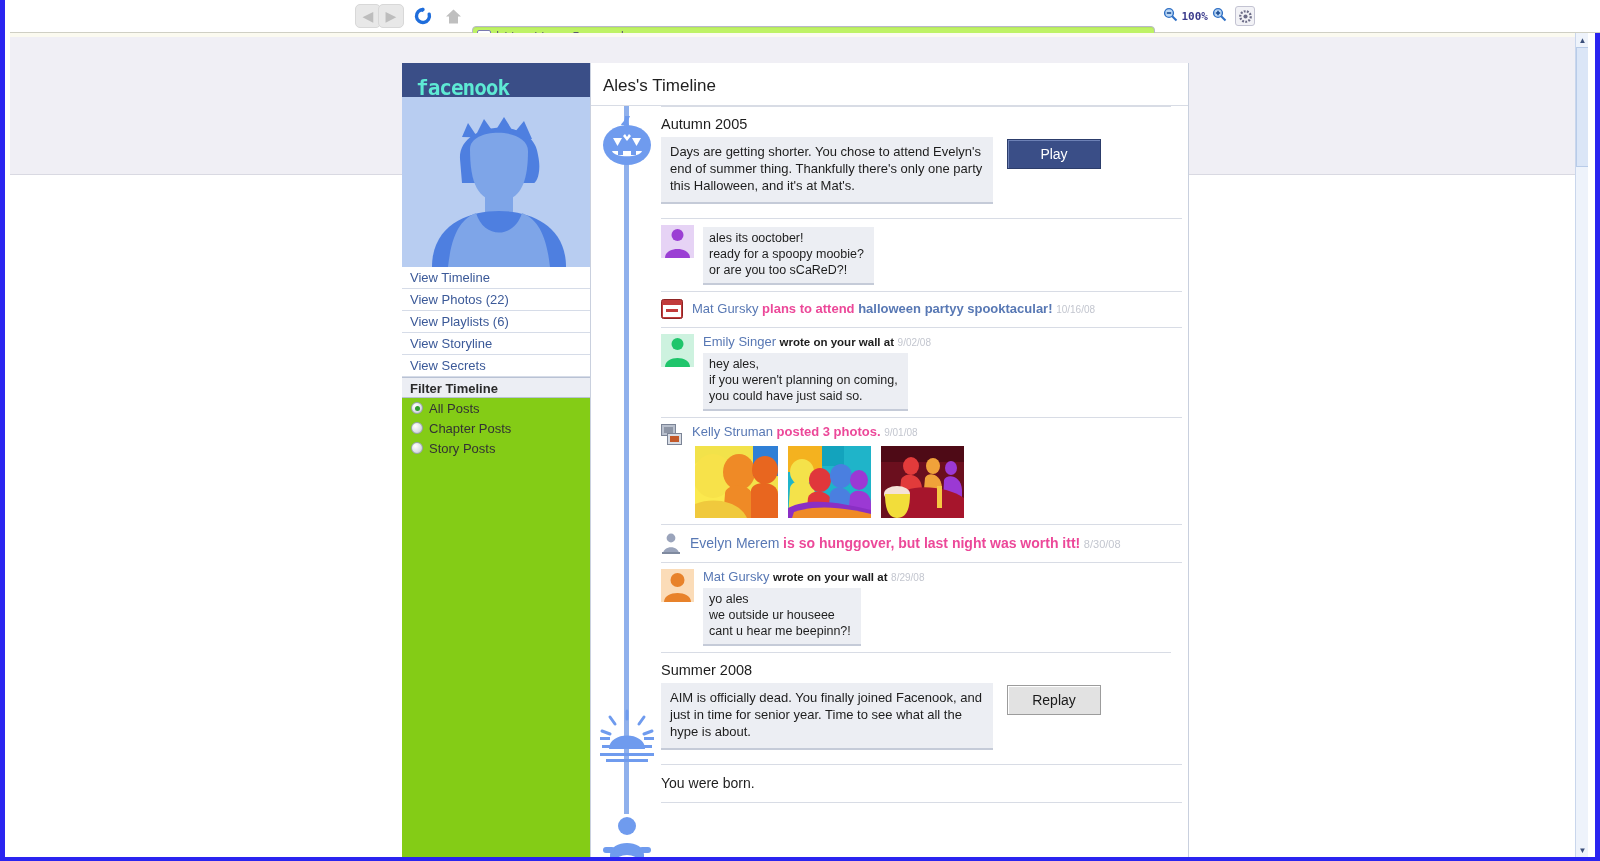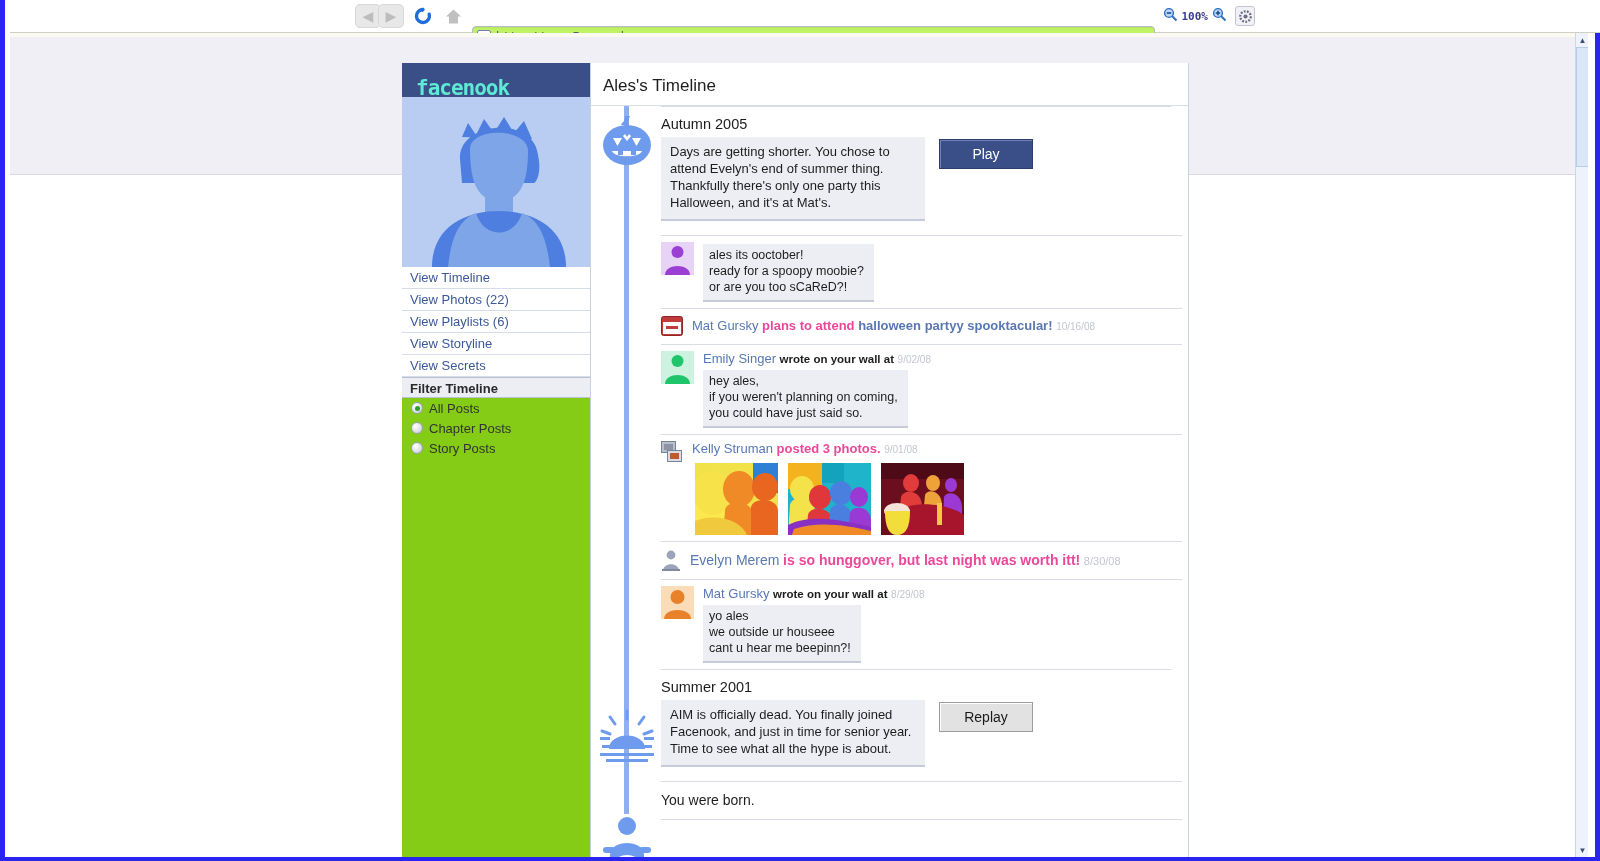--- a/index.html
+++ b/index.html
@@ -159,21 +159,21 @@
   }
 
   
   .chapter{ position:relative; margin-left:70px; width:521px; }
   .chapter-rule{ height:1px; background:#d8dce5; width:510px; }
   .chapter-title{ font-size:14.5px; color:#1d1d1d; padding:9px 0 5px 0; }
   .chapter-body{ display:flex; align-items:flex-start; gap:14px; }
   .chapter-text{
     background:#eceef3; border-bottom:2px solid #c5cbd8;
     padding:6px 9px 8px 9px; font-size:13px; line-height:17px; color:#1d1d1d;
-    width:264px;
+    width:332px;
   }
   .btn-play{
     width:94px; height:30px; margin-top:2px;
     background:#3a4e87; border:1px solid #2c3d6b;
     box-shadow:inset 1px 1px 0 #6d81b6;
     color:#ffffff; font-size:14px;
     display:flex; align-items:center; justify-content:center;
   }
   .btn-replay{
     width:94px; height:30px; margin-top:2px;
@@ -552,21 +552,21 @@
                 <rect x="4" y="36" width="11" height="3"></rect>
                 <rect x="43" y="36" width="11" height="3"></rect>
                 <rect x="2" y="44" width="54" height="3"></rect>
                 <rect x="8" y="50" width="42" height="3"></rect>
               </g>
             </svg>
           </div>
 
           <div class="chapter">
             <div class="chapter-rule"></div>
-            <div class="chapter-title">Summer 2001</div>
+            <div class="chapter-title">Summer 2008</div>
             <div class="chapter-body">
               <div class="chapter-text">AIM is officially dead. You finally joined Facenook, and just in time for senior year. Time to see what all the hype is about.</div>
               <div class="btn-replay">Replay</div>
             </div>
           </div>
 
           <div style="height:14px;"></div>
 
           <div class="tl-icon" style="top:703px;">
             <svg width="58" height="58" viewBox="0 0 58 58">

